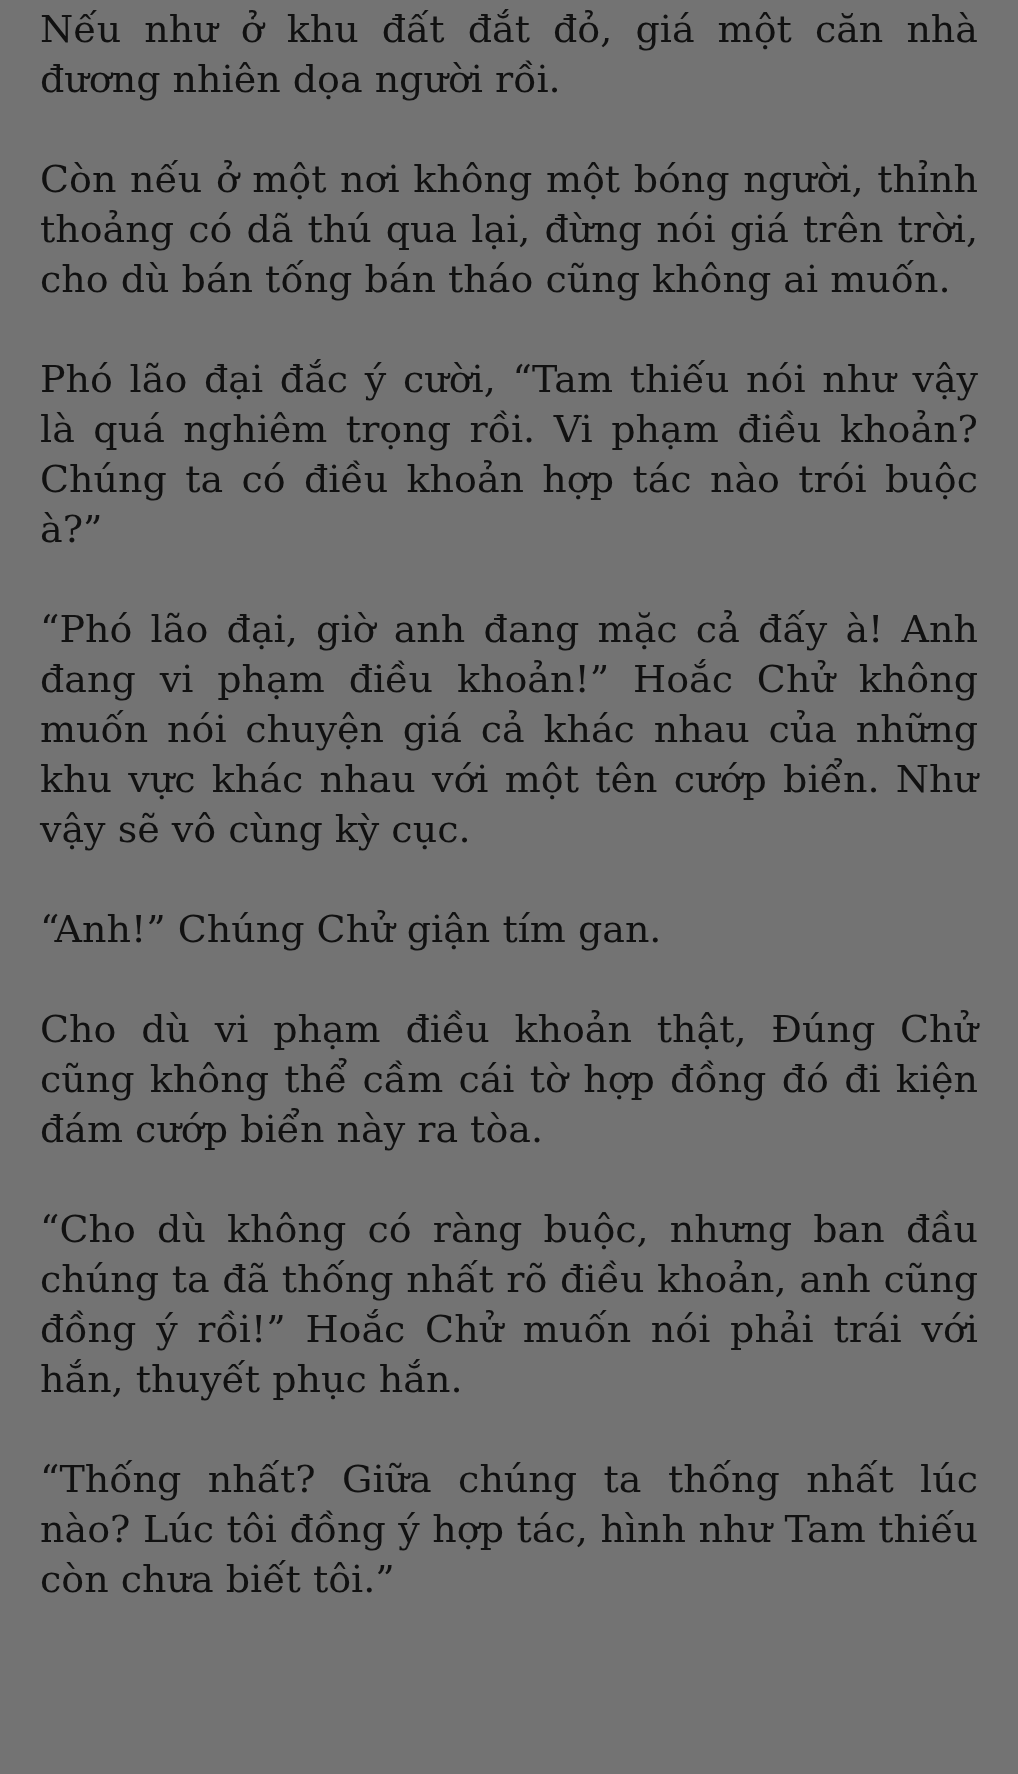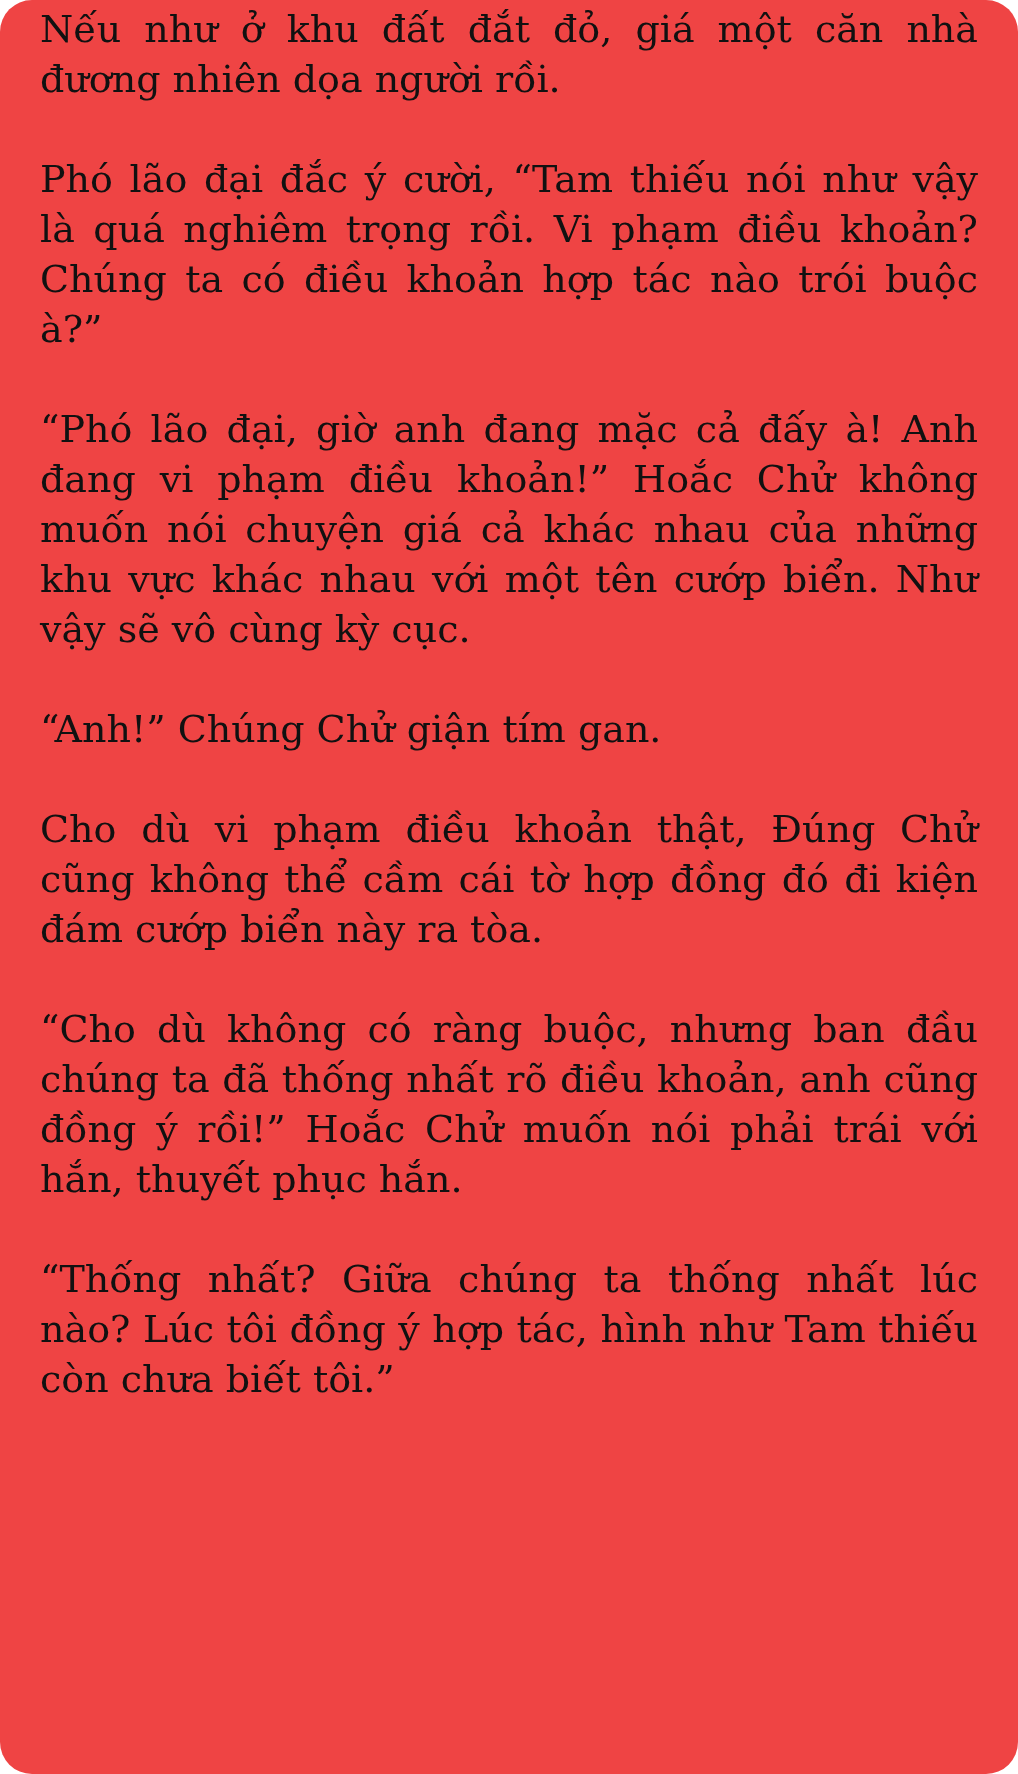--- a/index.html
+++ b/index.html
@@ -34,23 +34,24 @@
     margin: 0 0 50px 0;
     text-indent: 0;
   }
   .text-column p.para:last-child {
     margin-bottom: 1px;
   }
 </style>
 </head>
 <body>
 
-<div class="reader-page" style="background: #ef4444; border-radius: 32px;">
+<div class="reader-page" style="background: #737373;">
   <div class="text-column" id="paragraph-container" style="color: rgb(17, 17, 17);">
       <p class="para">Nếu như ở khu đất đắt đỏ, giá một căn nhà đương nhiên dọa người rồi.</p>
+      <p class="para">Còn nếu ở một nơi không một bóng người, thỉnh thoảng có dã thú qua lại, đừng nói giá trên trời, cho dù bán tống bán tháo cũng không ai muốn.</p>
       <p class="para">Phó lão đại đắc ý cười, “Tam thiếu nói như vậy là quá nghiêm trọng rồi. Vi phạm điều khoản? Chúng ta có điều khoản hợp tác nào trói buộc à?”</p>
       <p class="para">“Phó lão đại, giờ anh đang mặc cả đấy à! Anh đang vi phạm điều khoản!” Hoắc Chử không muốn nói chuyện giá cả khác nhau của những khu vực khác nhau với một tên cướp biển. Như vậy sẽ vô cùng kỳ cục.</p>
       <p class="para">“Anh!” Chúng Chử giận tím gan.</p>
       <p class="para">Cho dù vi phạm điều khoản thật, Đúng Chử cũng không thể cầm cái tờ hợp đồng đó đi kiện đám cướp biển này ra tòa.</p>
       <p class="para">“Cho dù không có ràng buộc, nhưng ban đầu chúng ta đã thống nhất rõ điều khoản, anh cũng đồng ý rồi!” Hoắc Chử muốn nói phải trái với hắn, thuyết phục hắn.</p>
       <p class="para">“Thống nhất? Giữa chúng ta thống nhất lúc nào? Lúc tôi đồng ý hợp tác, hình như Tam thiếu còn chưa biết tôi.”</p>
     </div>
 </div>
 
 </body></html>

